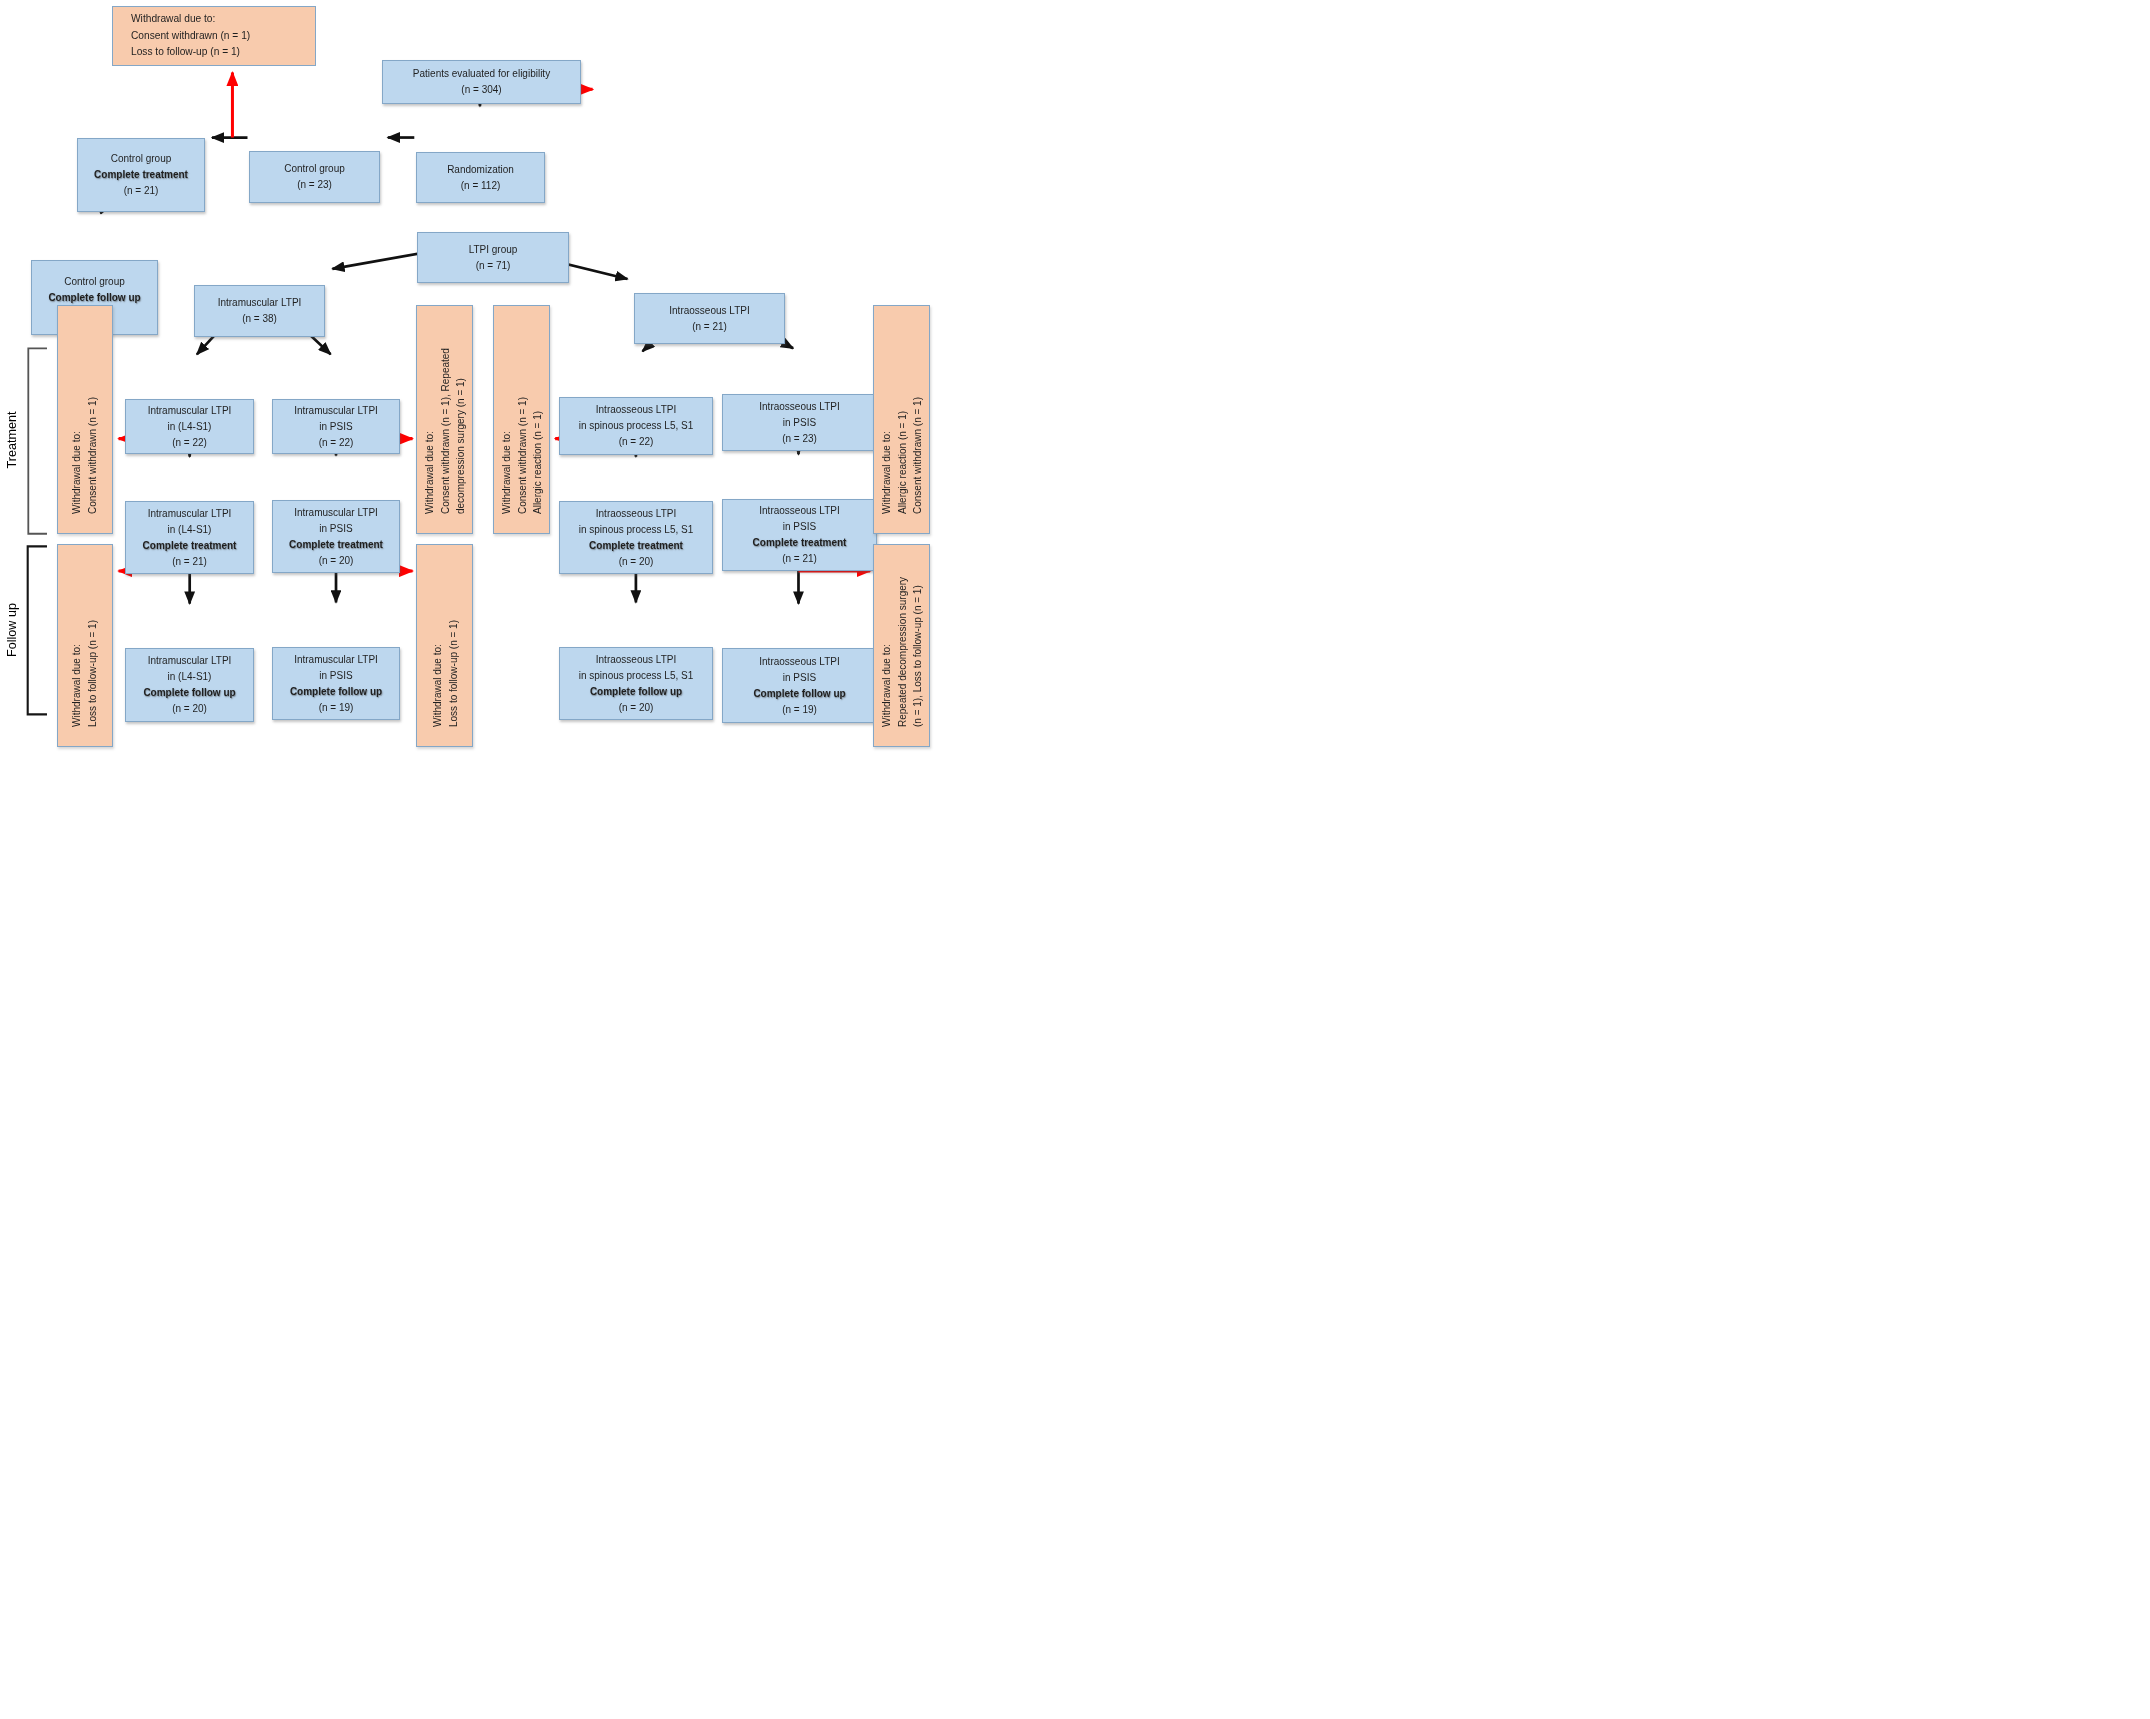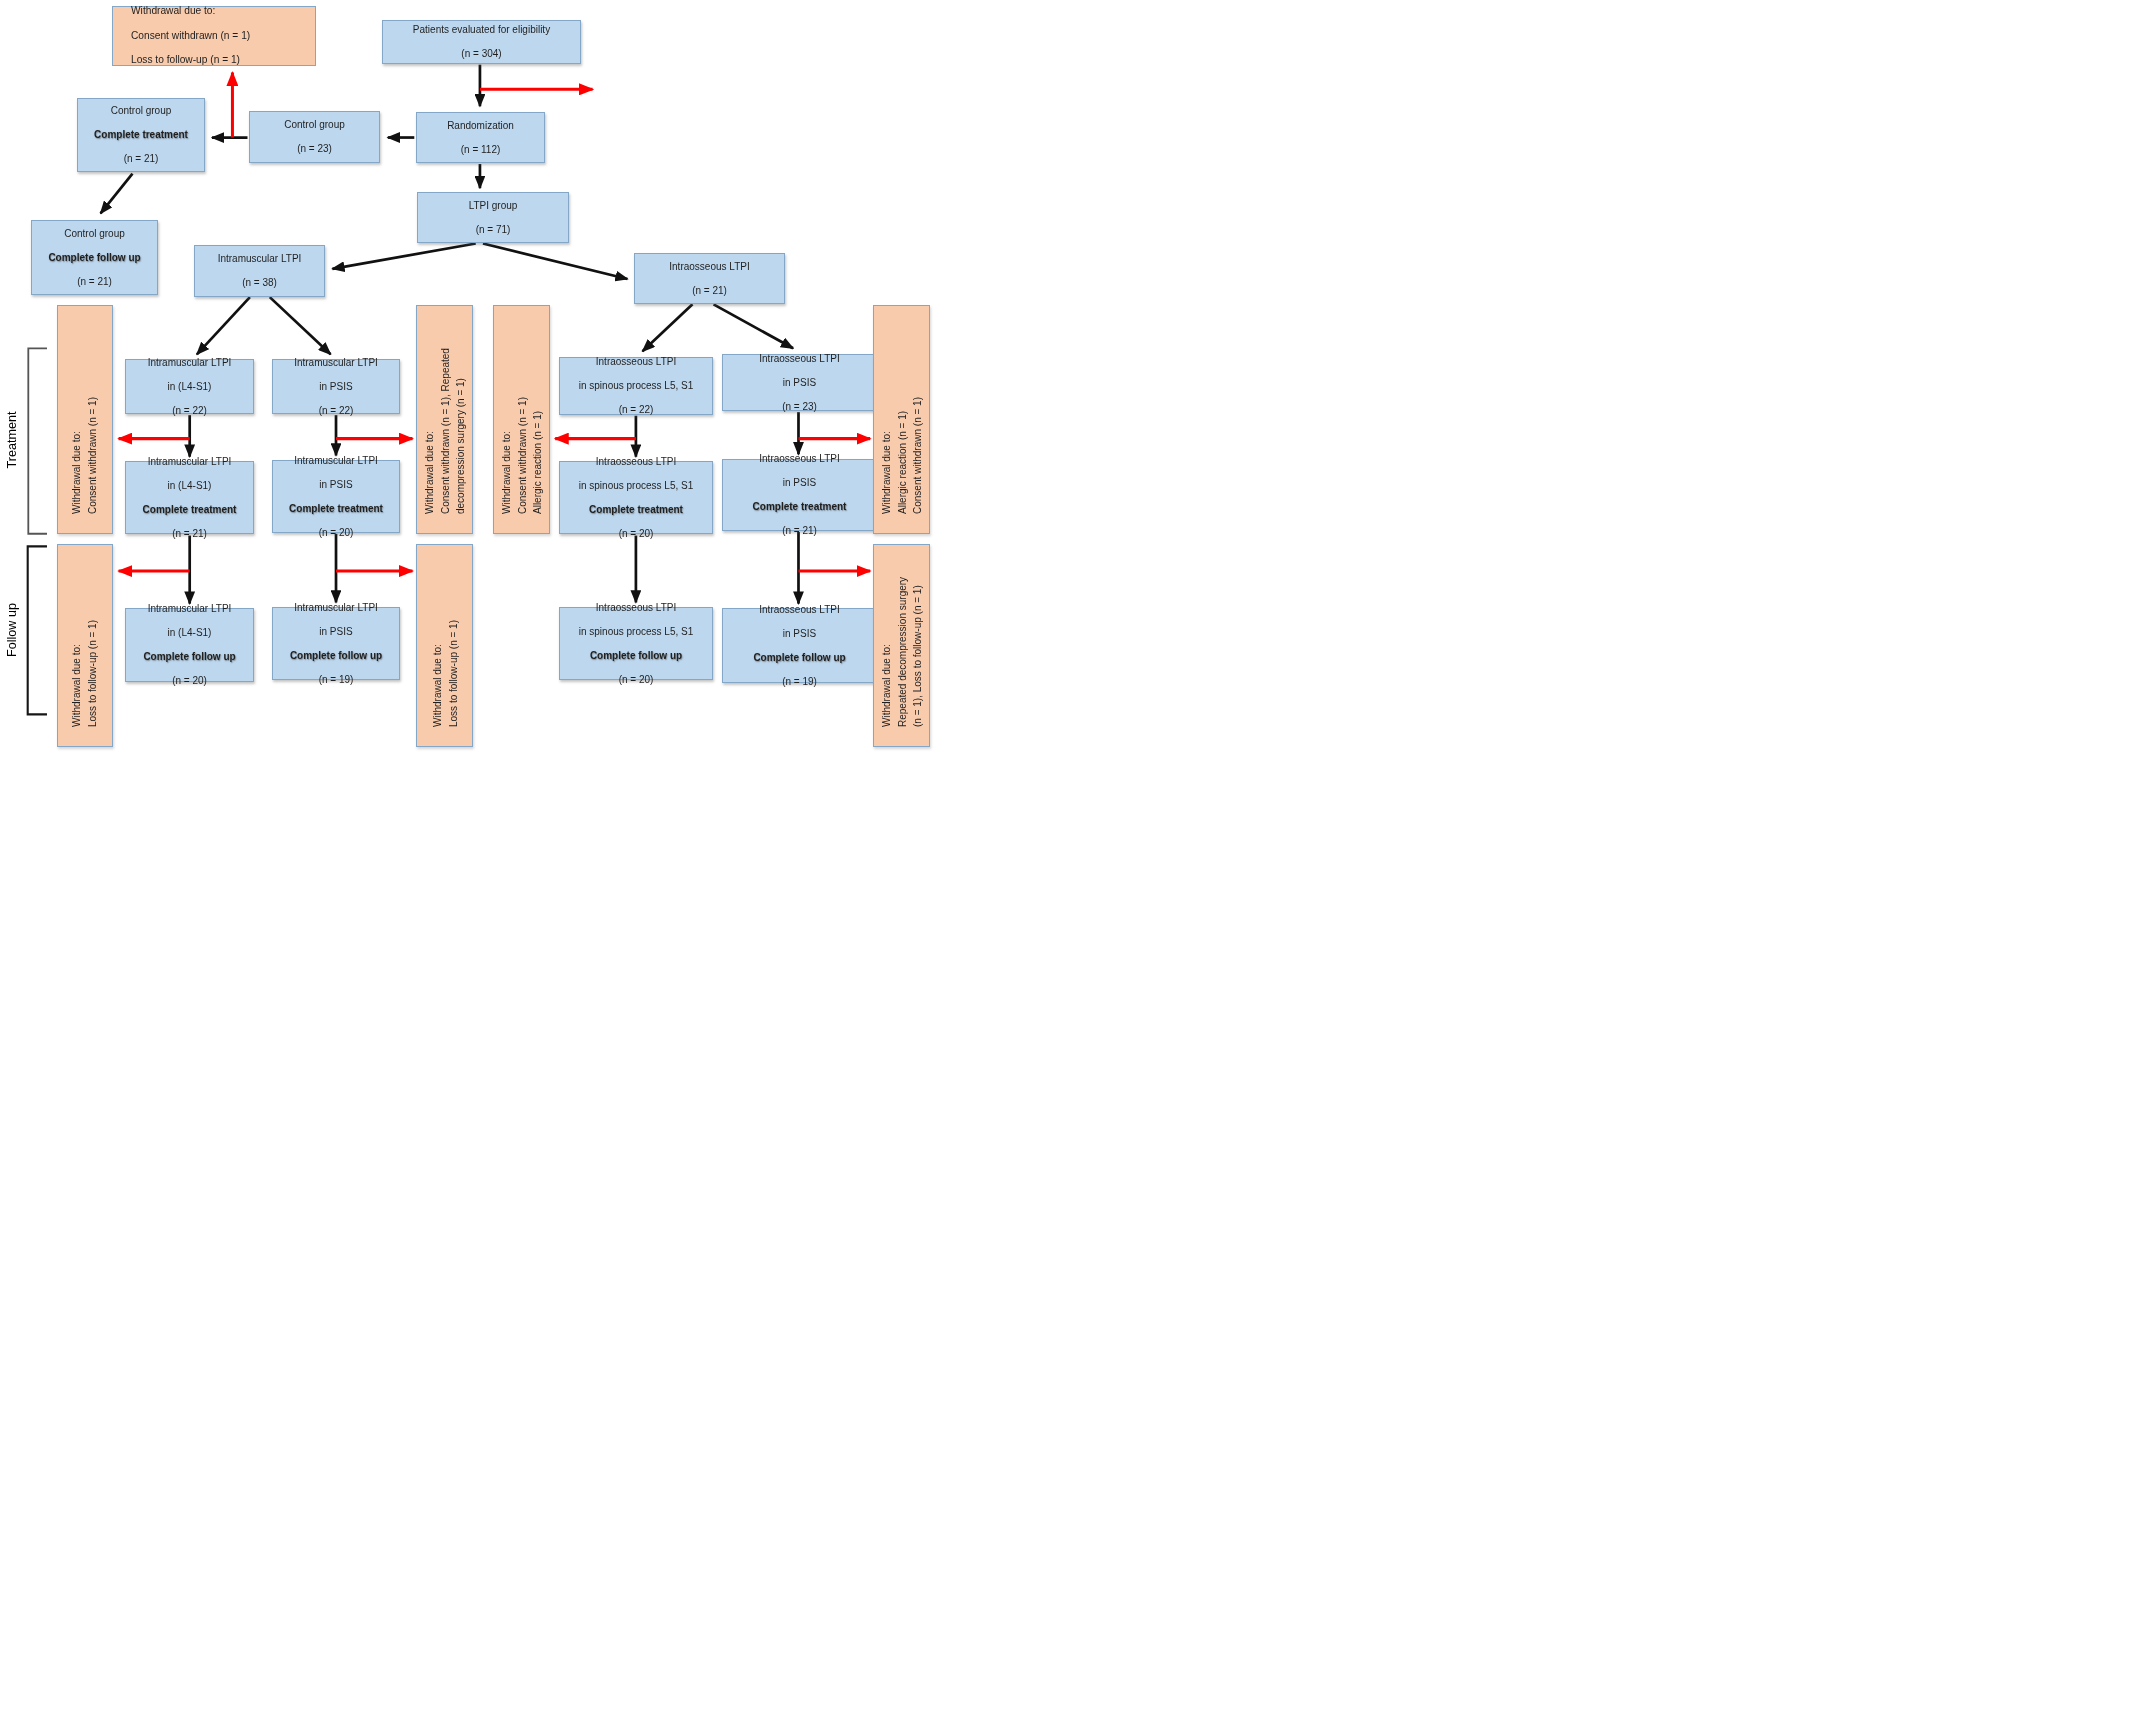--- a/index.html
+++ b/index.html
@@ -15,25 +15,25 @@
   #arrows{position:absolute; left:0; top:0; width:940px; height:752px; pointer-events:none;}
   .ab{stroke:var(--arrow-black); stroke-width:4.5; fill:none;}
   .ar{stroke:var(--arrow-red);   stroke-width:5;   fill:none;}
   .mhb{fill:var(--arrow-black);} .mhr{fill:var(--arrow-red);}
   .bracket-t{stroke:var(--bracket-treatment); stroke-width:3;   fill:none;}
   .bracket-f{stroke:var(--bracket-followup);  stroke-width:3.5; fill:none;}
 
   .node,.note{
     position:absolute; box-sizing:border-box;
     border:1px solid var(--box-border);
-    display:flex; flex-direction:column; justify-content:center;gap:8px;
+    display:flex; flex-direction:column; justify-content:center;
   }
   .node{
     background:var(--box-blue); align-items:center; text-align:center;
-    font-size:10px; line-height:1.6; box-shadow:1.2px 1.8px 2.4px rgba(90,90,90,.35);
+    font-size:10px; line-height:1.6; box-shadow:1.2px 1.8px 2.4px rgba(90,90,90,.35);margin-top:40px;
   }
   .note{background:var(--box-orange); font-size:10.2px; line-height:1.62;}
   .note.h{align-items:flex-start; text-align:left; padding:0 6px 0 18px;}
   .note.v{justify-content:center; align-items:center; box-shadow:1.2px 1.8px 2.4px rgba(120,120,120,.3);}
   .vtext{
     position:absolute; left:50%; top:50%;
     transform:translate(-50%,-50%) rotate(-90deg);
     display:flex; flex-direction:column; justify-content:center;
     box-sizing:border-box; padding-left:20.5px; text-align:left;
     font-size:10px; line-height:1.58; white-space:nowrap;

